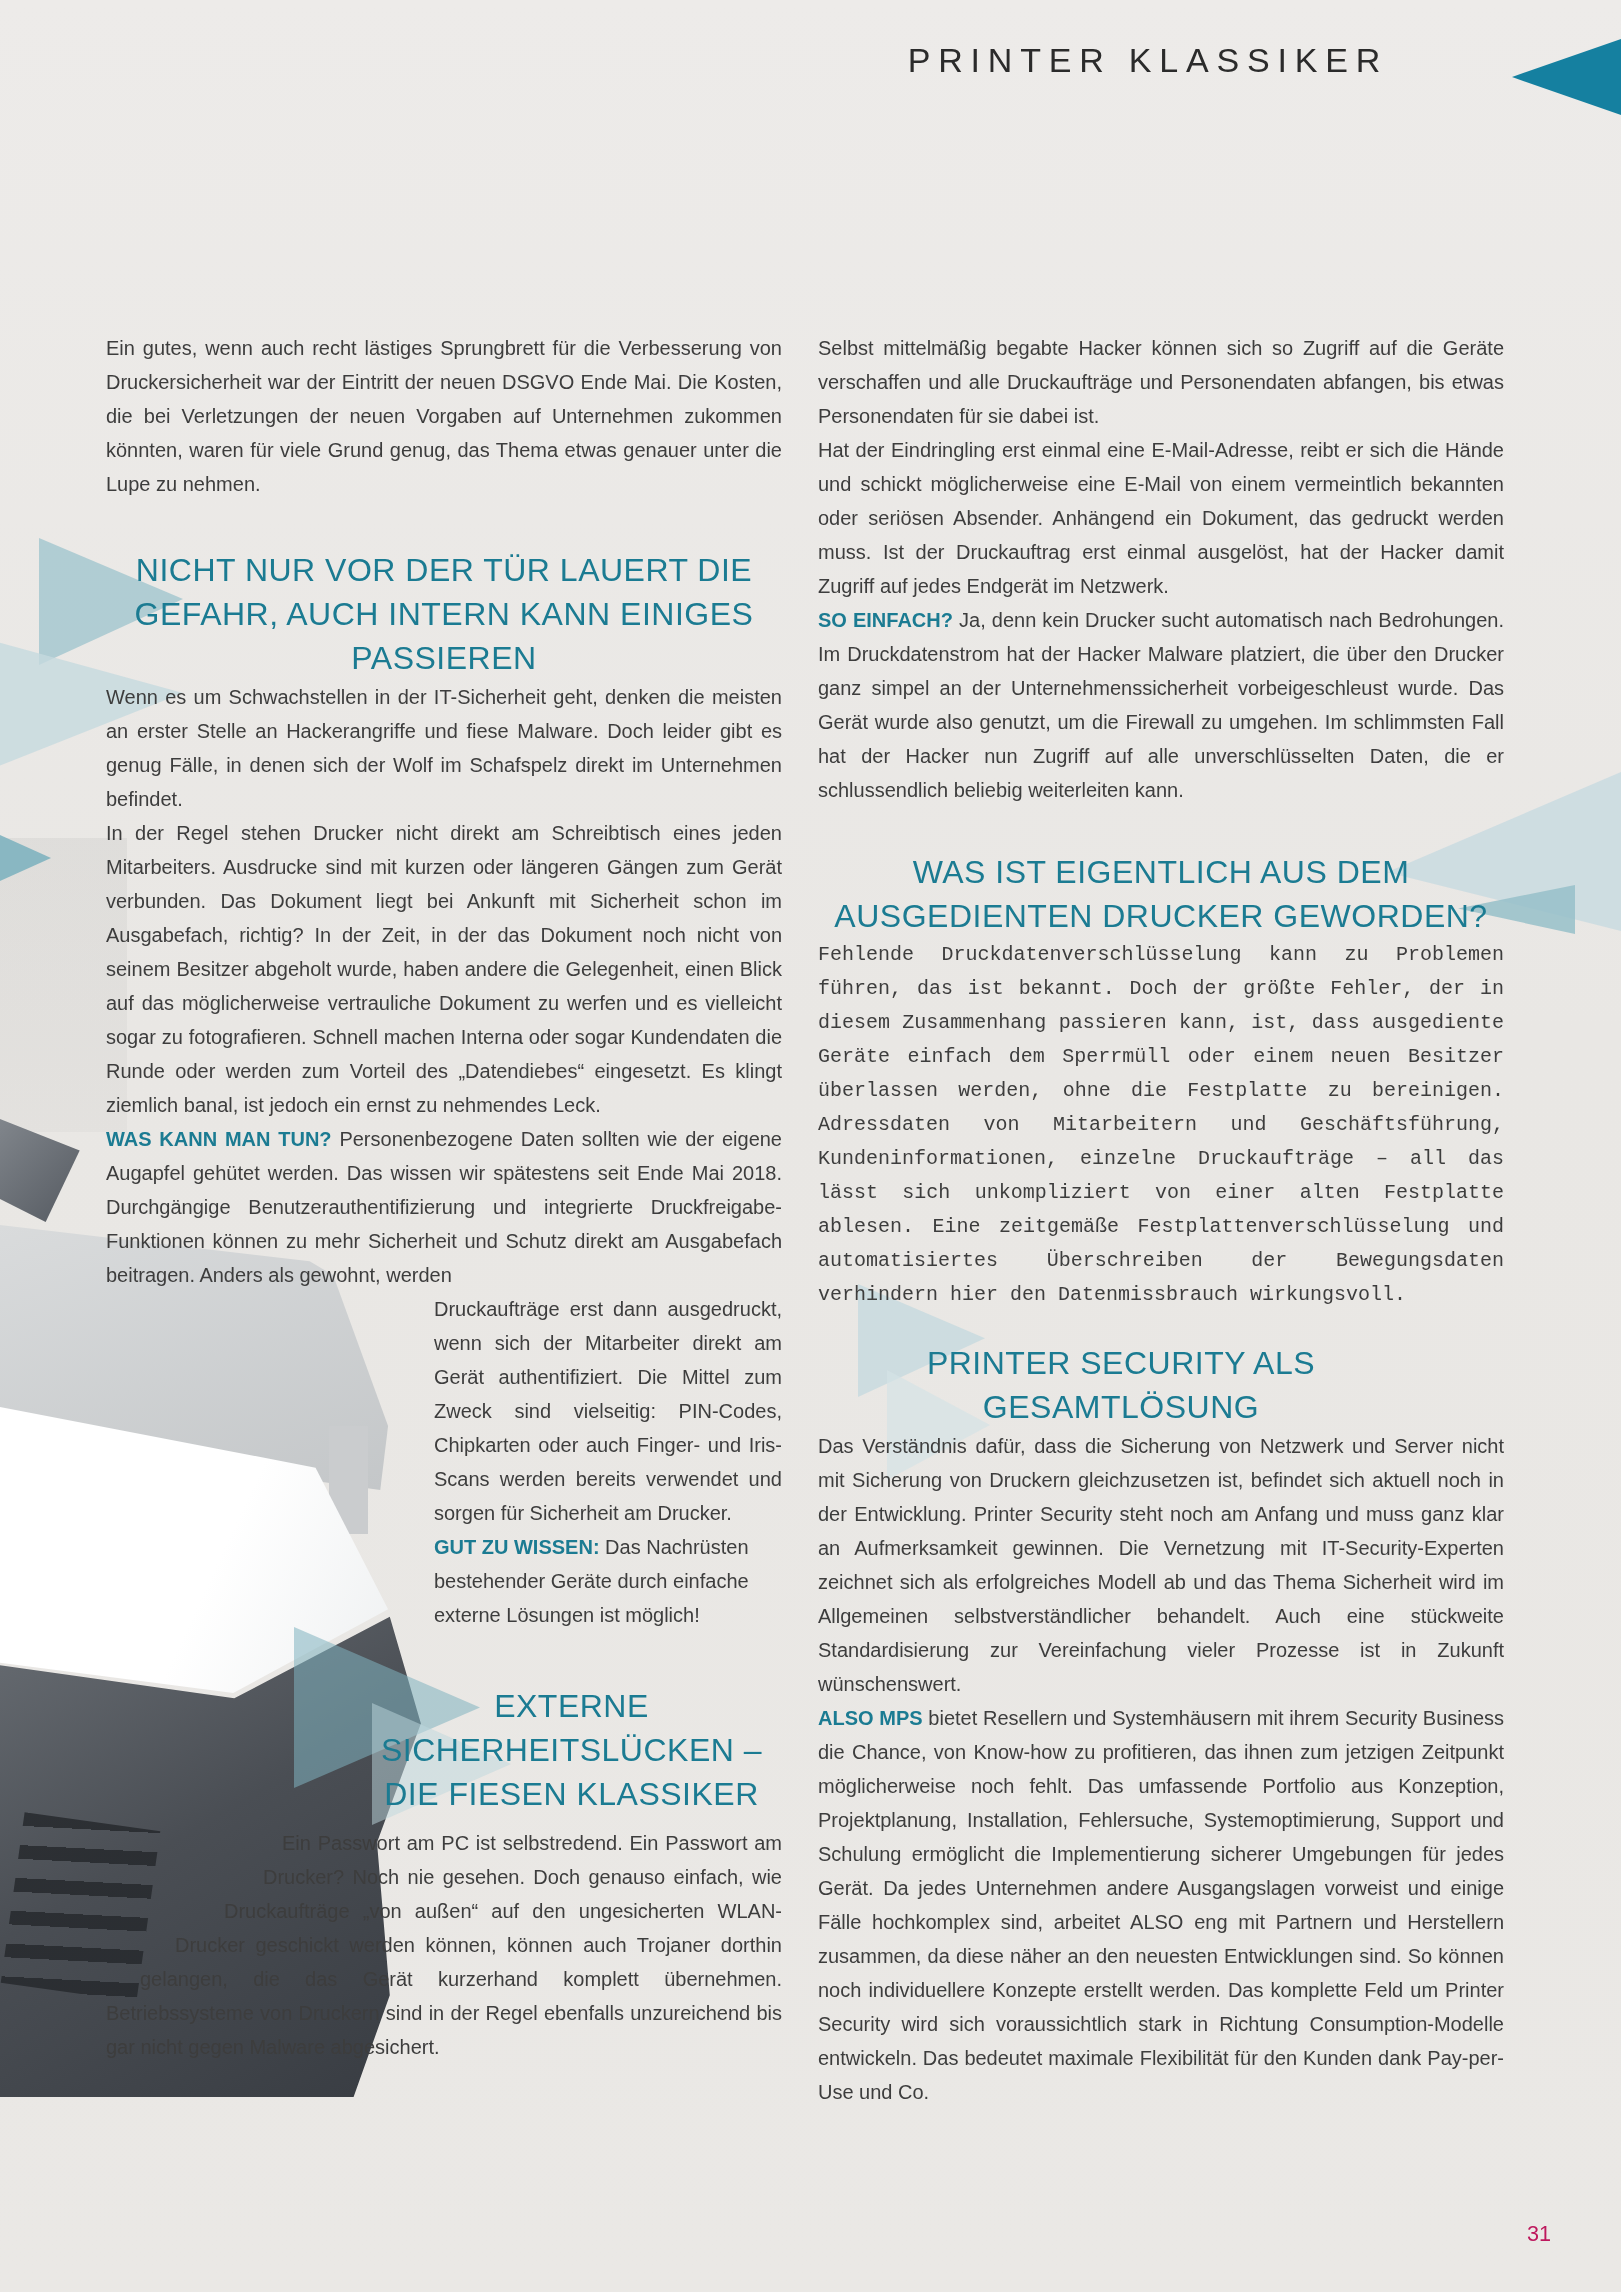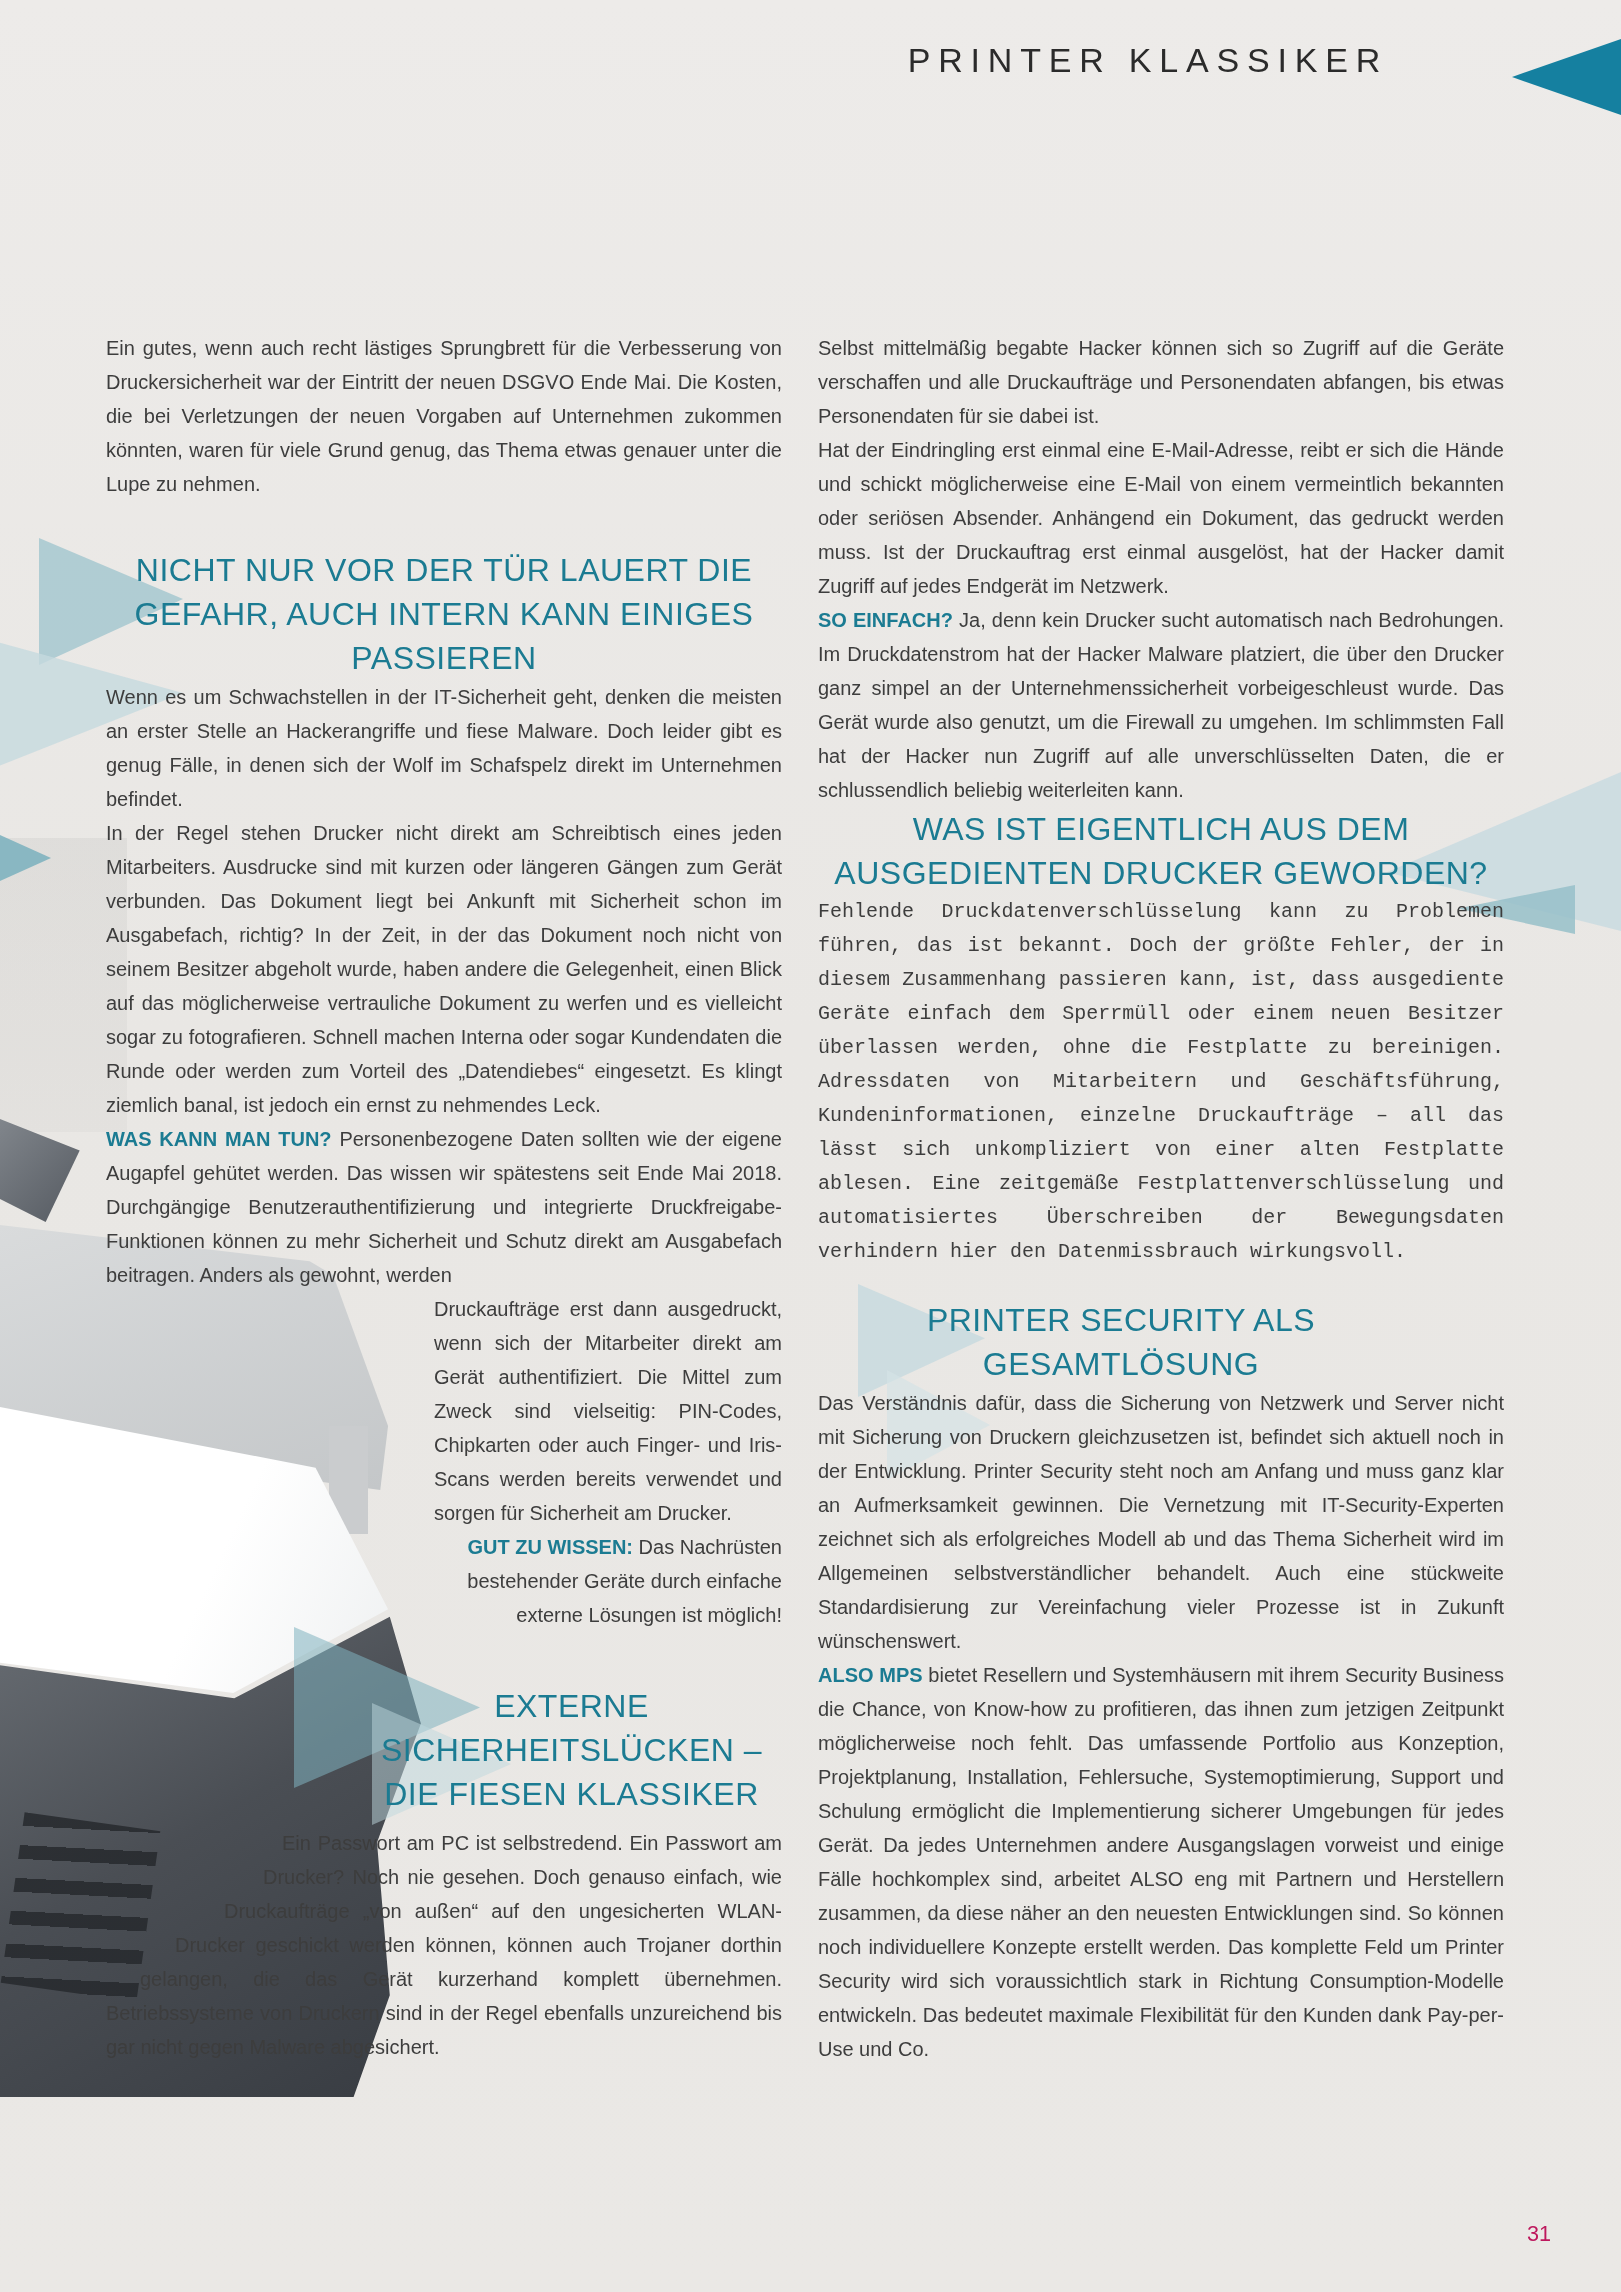--- a/index.html
+++ b/index.html
@@ -55,26 +55,26 @@
   .col{position:absolute;top:331px;width:676px;font-size:20px;line-height:34px;}
   .col-left{left:106px;}
   .col-right{left:818px;width:686px;}
   .col p{margin:0;text-align:justify;}
   .lead{color:#1b7b92;font-weight:bold;}
   h2{margin:0;font-size:32px;line-height:44px;font-weight:normal;color:#1b7b92;
      text-align:center;letter-spacing:0.5px;}
   .lc-h1{margin-top:47px;}
   .lc-p2{margin-top:6.9px;}
   .lc-narrow{margin-left:328px;width:348px;}
-  .lc-narrow .tip{text-align:right;}
+  .lc-narrow .tip{text-align:left;}
   .lc-h2{margin-top:52px;margin-left:255px;width:421px;}
   .lc-p6{margin-top:9.8px;}
   .rag{float:left;clear:left;height:34px;}
   .rag1{width:176px;}.rag2{width:157px;}.rag3{width:118px;}.rag4{width:69px;}.rag5{width:34px;}
-  .rc-h1{}
+  .rc-h1{margin-top:43px;}
   .rc-p4{margin-top:39px;font-family:Liberation Mono, monospace;}
   .rc-h2{margin-top:29px;margin-left:97px;width:412px;}
   .rc-p5{margin-top:14.7px;}
   .rc-p6{margin-top:33px;}
   .pageno{position:absolute;left:1527px;top:2221px;font-size:21.6px;color:#be185d;}
 </style>
 </head>
 <body>
 
 <div class="page">

